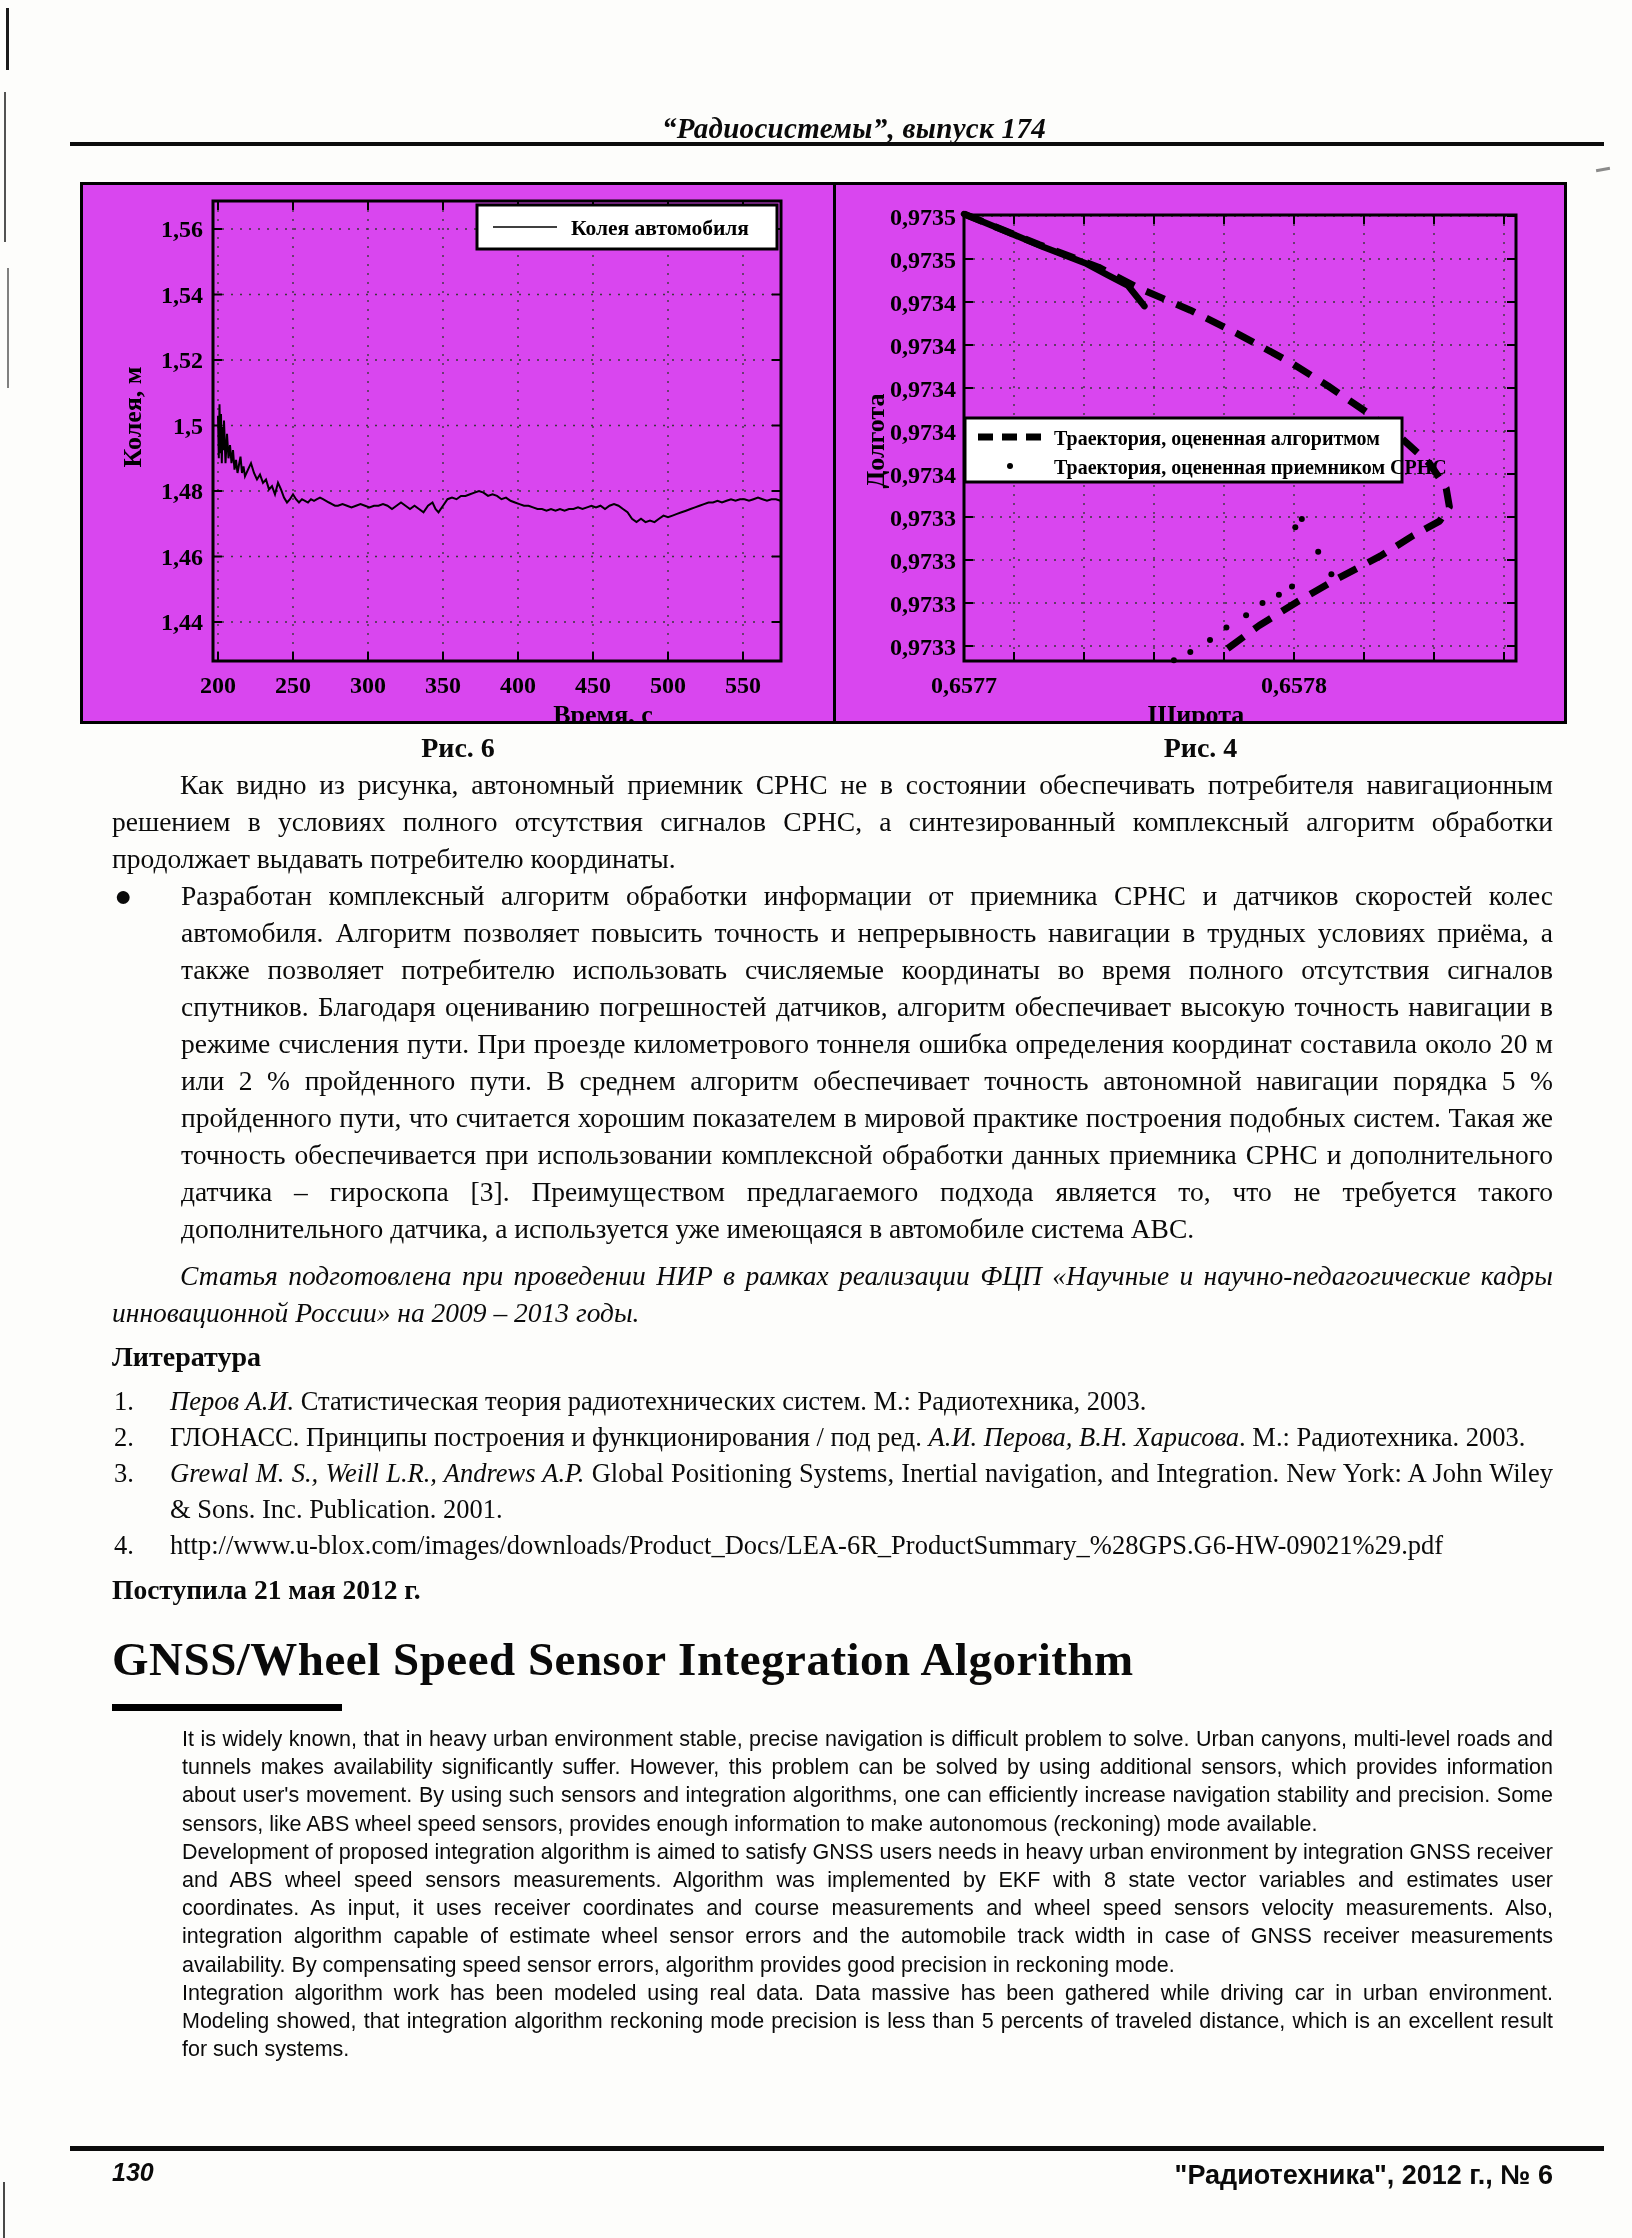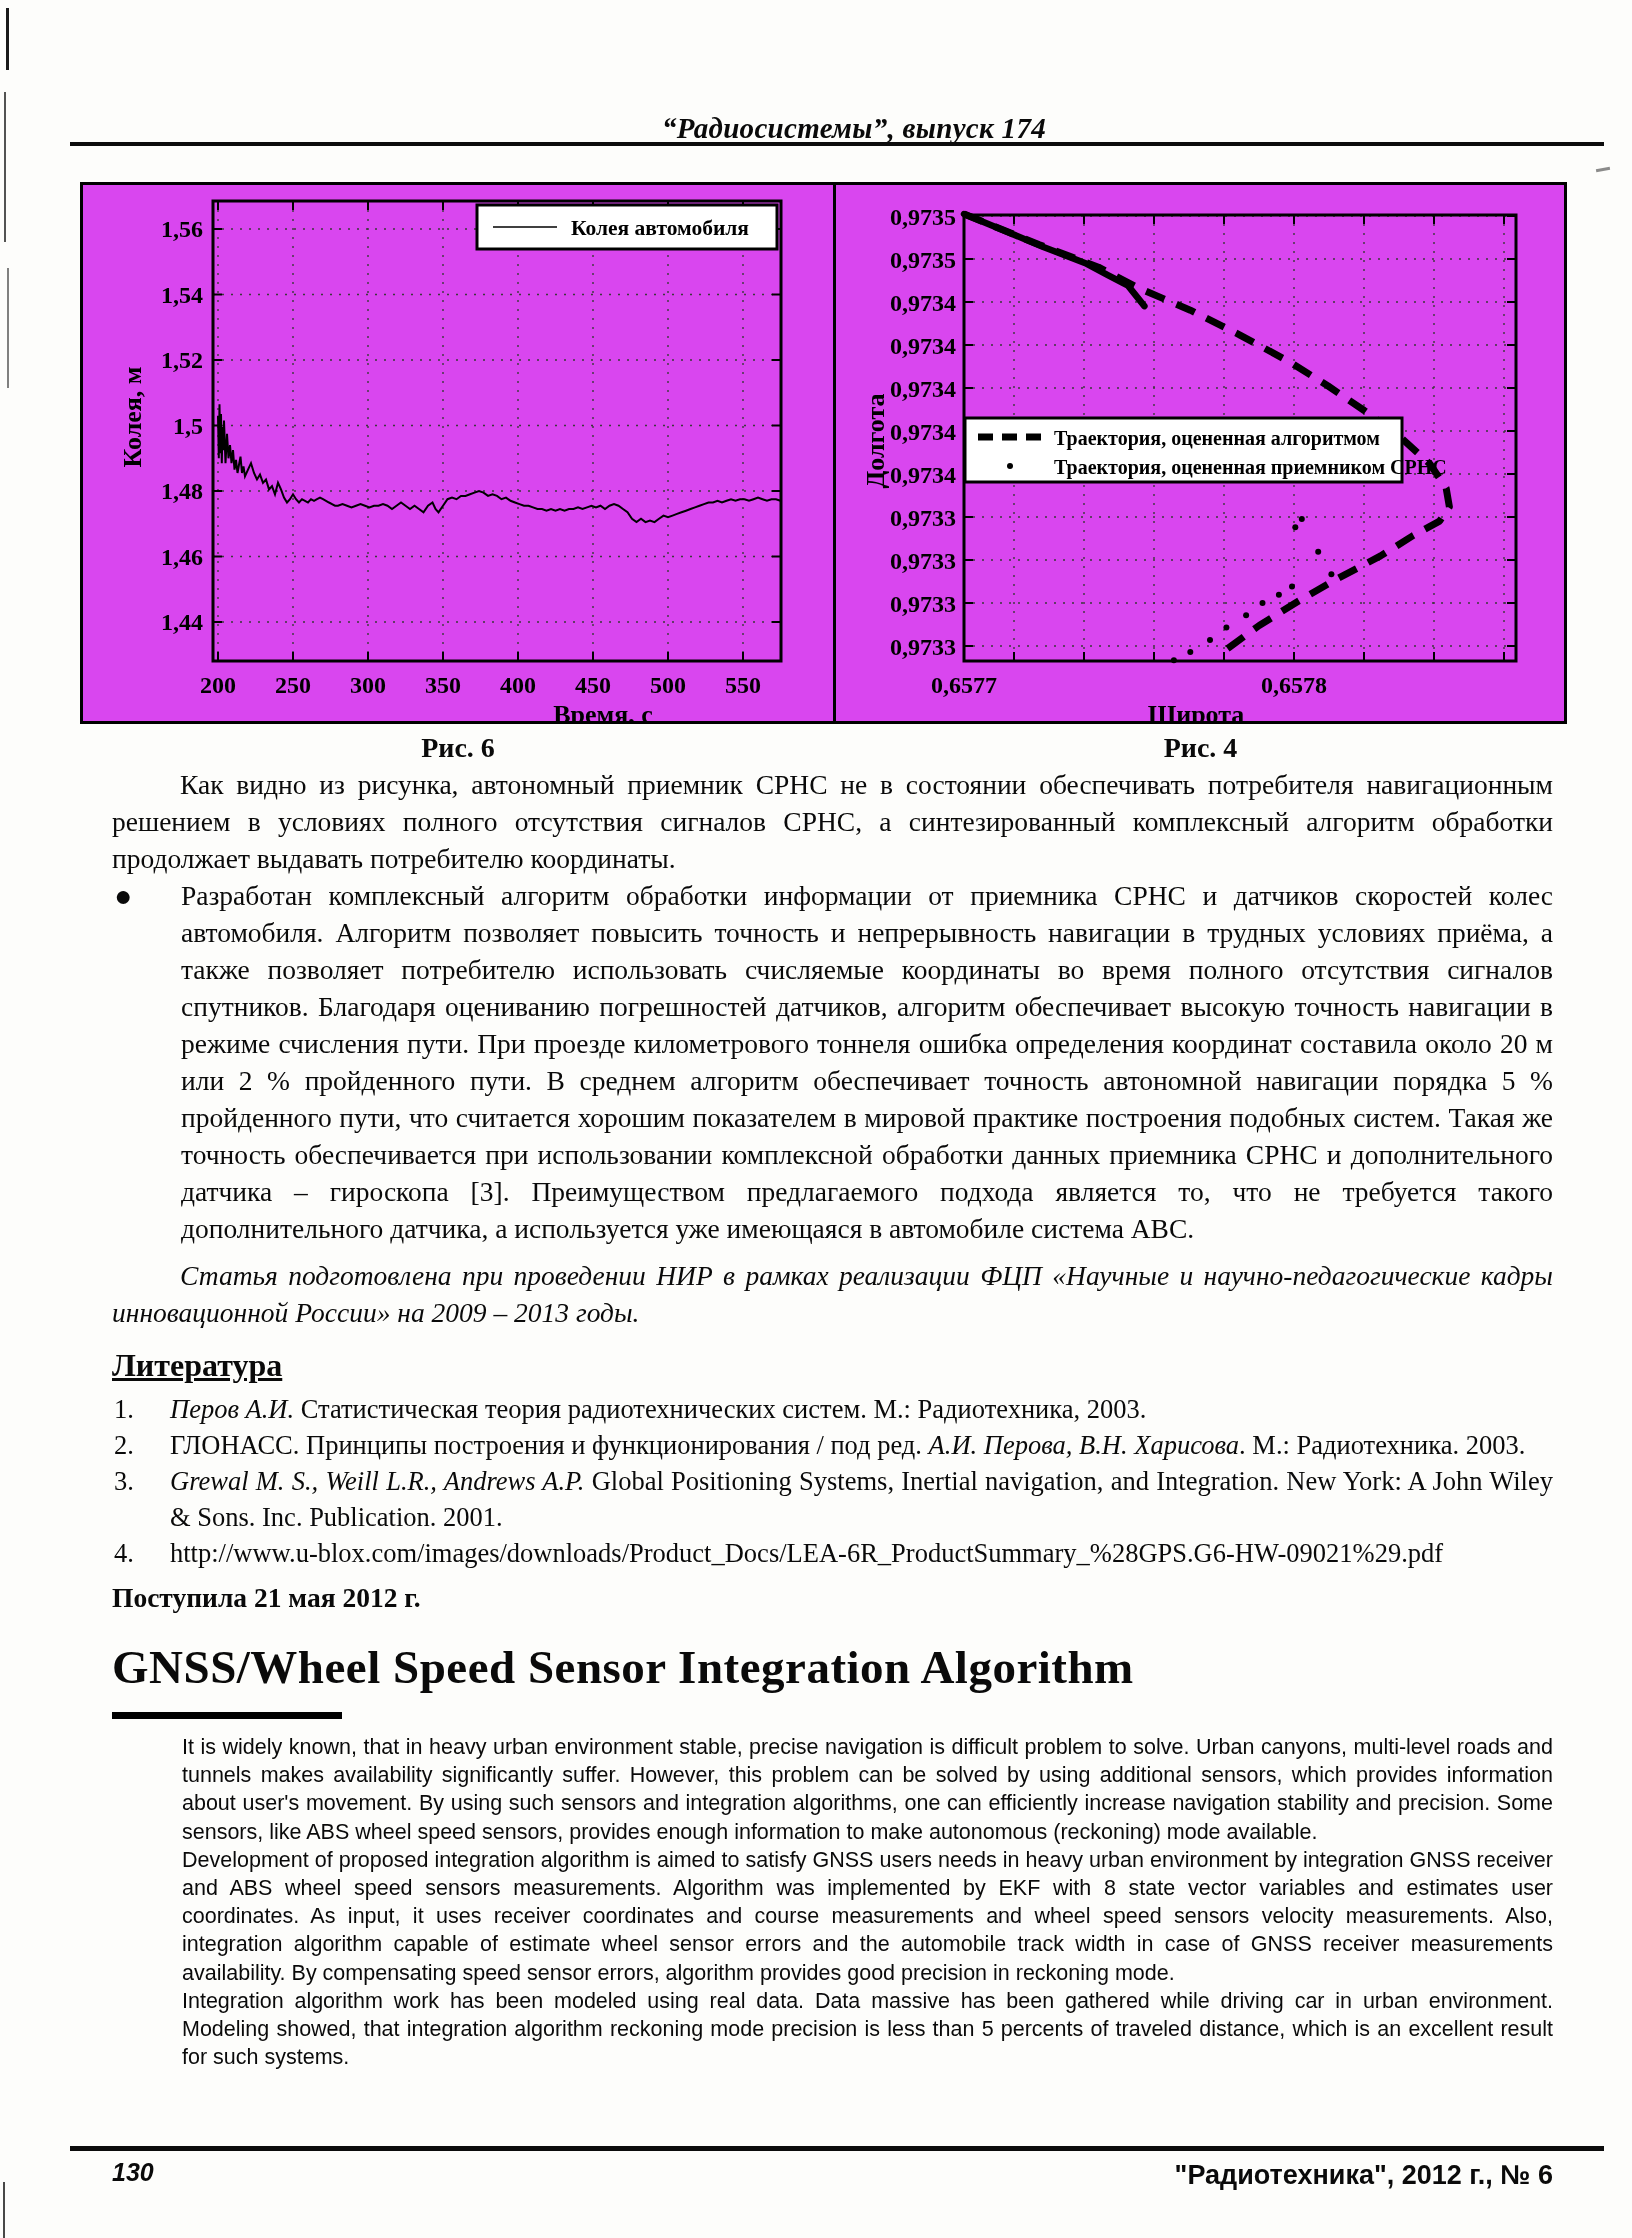--- a/index.html
+++ b/index.html
@@ -36,21 +36,21 @@
   .figcap.c4{left:836px;width:729px;}
   
   .bodycol{position:absolute;left:112px;top:766px;width:1441px;}
   .bodycol p{margin:0;font-size:27.5px;line-height:37px;text-align:justify;}
   p.ind{text-indent:68px;}
   .bullet-para{position:relative;padding-left:69px;}
   .bullet-mark{
     position:absolute;left:2px;top:0px;font-size:30px;line-height:37px;
   }
   p.note{font-style:italic;margin-top:10px !important;text-indent:68px;}
-  .lit-head{margin-top:16px;font-size:32px;font-weight:bold;line-height:36px;text-decoration:underline;}
+  .lit-head{margin-top:8px;font-size:28px;font-weight:bold;line-height:36px;}
   ol.lit{margin:8px 0 0 0;padding:0 0 0 58px;list-style:none;}
   ol.lit li{
     position:relative;font-size:26.5px;line-height:36px;text-align:justify;margin:0;
   }
   ol.lit .num{position:absolute;left:-56px;}
   .received{margin-top:8px;font-weight:bold;font-size:27.5px;line-height:37px;}
   h1.entitle{
     margin:24px 0 0 0;font-size:47px;line-height:54px;font-weight:bold;
     font-family:"Liberation Serif", serif;letter-spacing:0.5px;
   }

